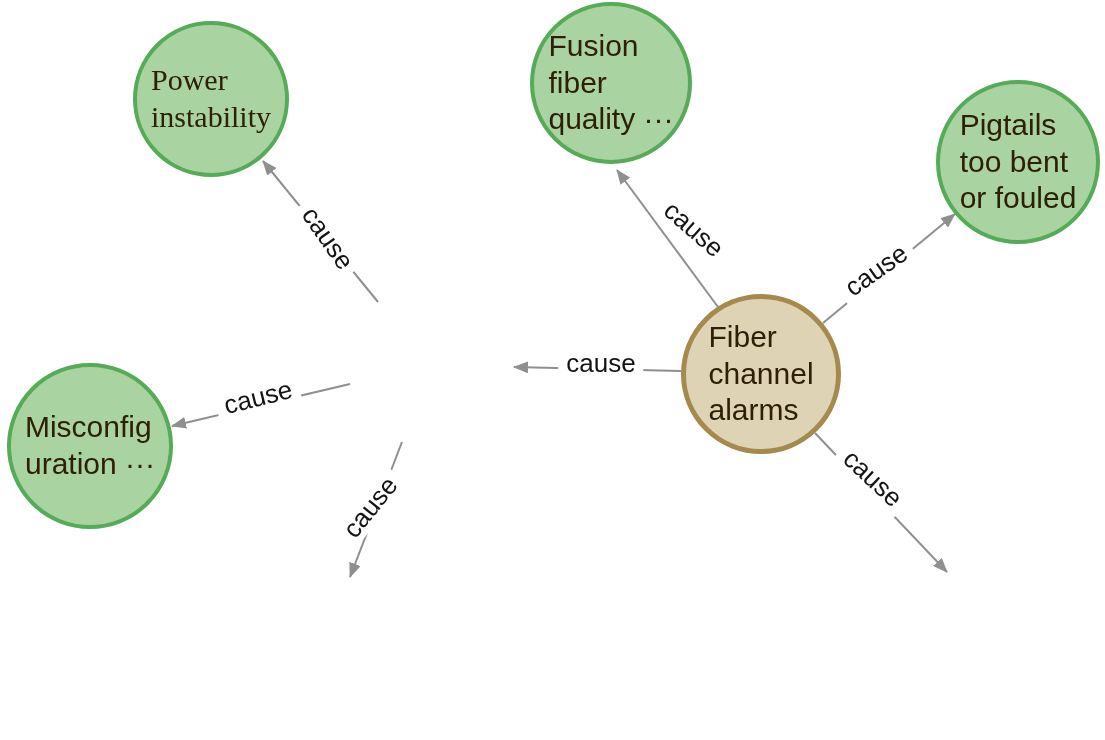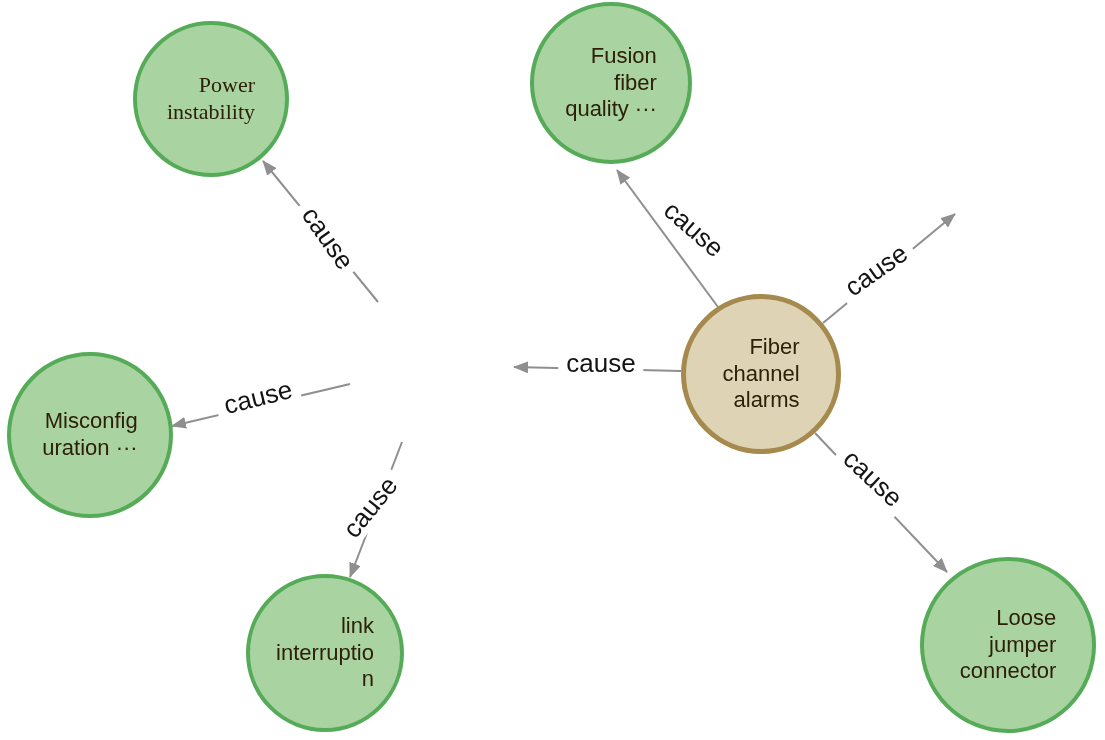--- a/index.html
+++ b/index.html
@@ -25,23 +25,23 @@
     cursor: pointer;
     user-select: none;
   }
   .node {
     position: absolute;
     box-sizing: border-box;
     border-radius: 50%;
     display: flex;
     align-items: center;
     justify-content: center;
-    text-align: right;
+    text-align: left;
     color: var(--node-text, #2e2008);
-    font-size: 22px;
+    font-size: 30px;
     line-height: 1.22;
     cursor: pointer;
     user-select: none;
   }
   .node-cause {
     background: var(--cause-node-fill, #a9d4a1);
     border: 4px solid var(--cause-node-border, #55ab57);
   }
   .node-alarm {
     background: var(--alarm-node-fill, #ded3b5);
@@ -81,38 +81,33 @@
     <span class="node-label">Power
 instability</span>
   </div>
 
   <div class="node node-cause" style="left:530px; top:2px; width:162px; height:162px;">
     <span class="node-label">Fusion
 fiber
 quality ···</span>
   </div>
 
+  <div class="node node-cause" style="left:936px; top:80px; width:164px; height:164px;">
+    <span class="node-label">Pigtails
+too bent
+or fouled</span>
+  </div>
 
 
   <div class="node node-alarm" style="left:681px; top:294px; width:160px; height:160px;">
     <span class="node-label">Fiber
 channel
 alarms</span>
   </div>
 
-  <div class="node node-cause" style="left:7px; top:352px; width:166px; height:166px;">
+  <div class="node node-cause" style="left:7px; top:363px; width:166px; height:166px;">
     <span class="node-label">Misconfig
 uration ···</span>
   </div>
 
-  <div class="node node-cause" style="left:246px; top:574px; width:158px; height:158px;">
-    <span class="node-label">link
-interruptio
-n</span>
-  </div>
 
-  <div class="node node-cause" style="left:920px; top:557px; width:176px; height:176px;">
-    <span class="node-label">Loose
-jumper
-connector</span>
-  </div>
 
 </div>
 
 </body></html>

